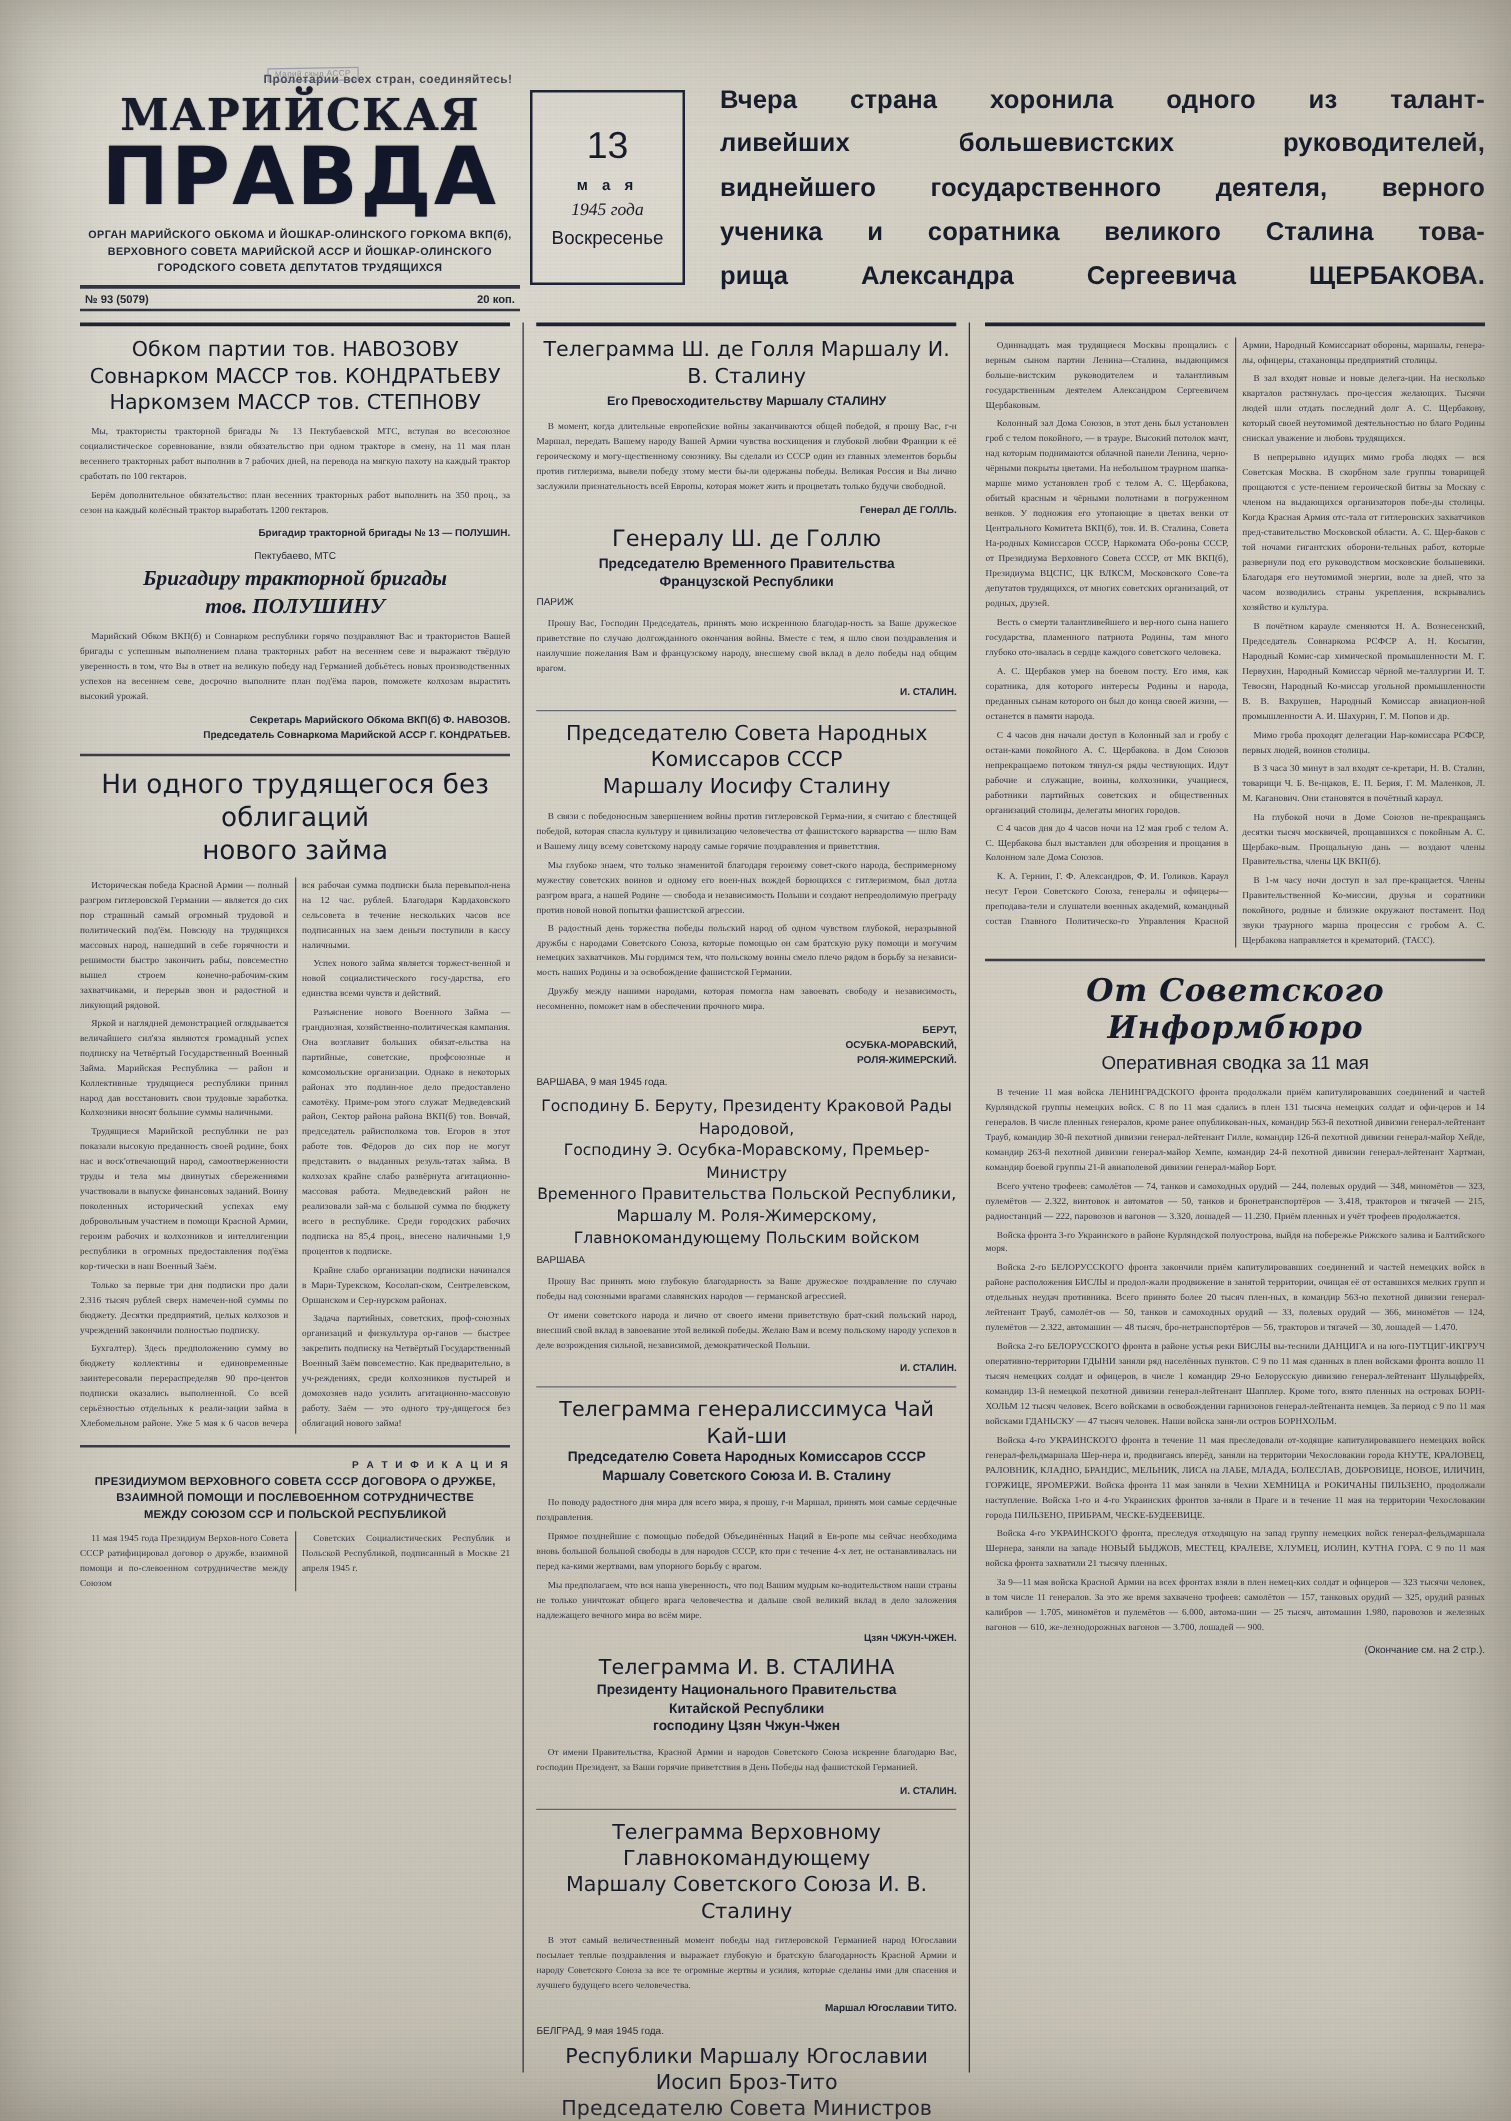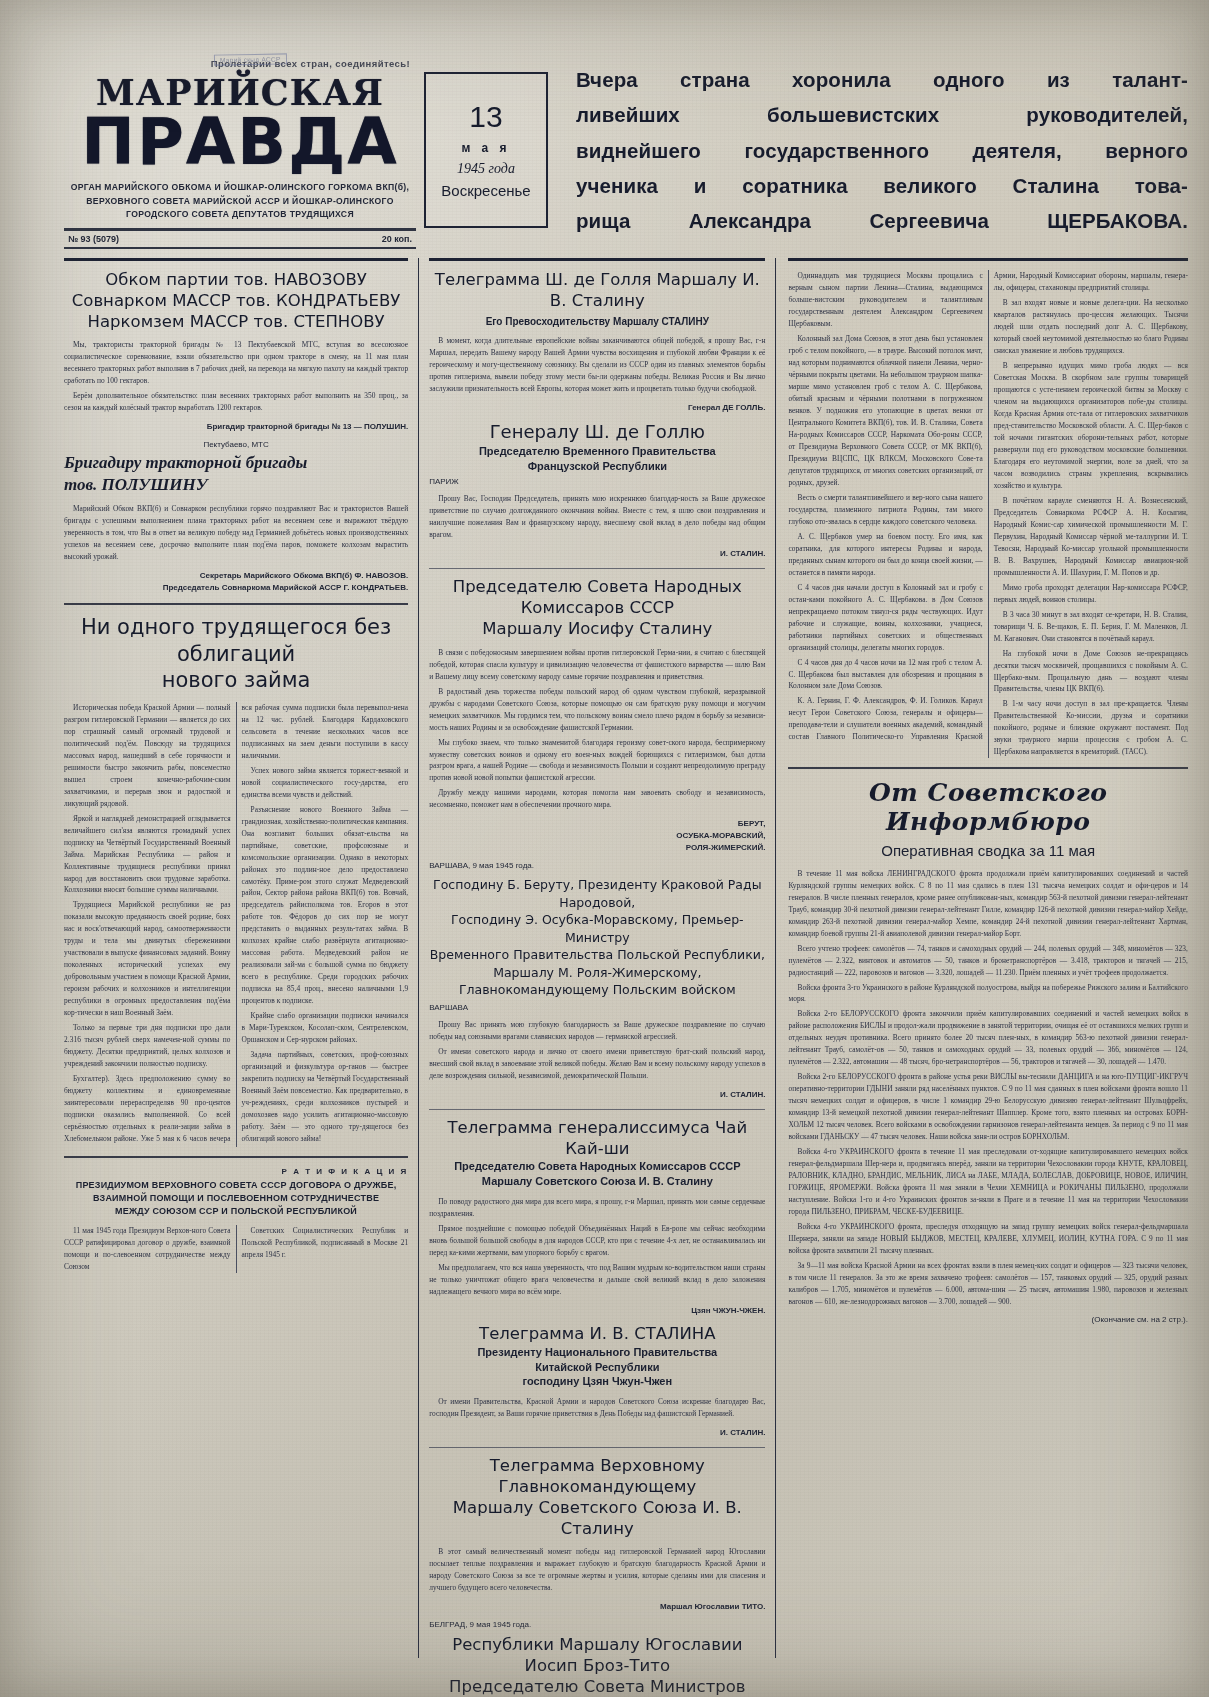--- a/index.html
+++ b/index.html
@@ -106,21 +106,21 @@
   .h-a{font-size:16.5px;}
   .h-b{font-size:18px;}
   .h-c{font-size:21px;}
   .h-d{font-size:24px;}
   .h-sans{
     font-family:"Liberation Sans",sans-serif;font-weight:700;
     color:#1b2031;text-align:center;line-height:1.35;
   }
   .h-ital{
     font-family:"Liberation Serif",serif;font-style:italic;font-weight:700;
-    color:#171c2d;line-height:1.3;
+    color:#171c2d;text-align:center;line-height:1.3;
   }
   .h-script{
     font-family:"DejaVu Serif",serif;font-style:italic;font-weight:700;
     font-size:25px;color:#161b2c;text-align:center;letter-spacing:.5px;
   }
 
   
   .body{
     font-family:"Liberation Serif",serif;
     font-size:7.4px;line-height:1.62;color:#2b3043;
@@ -287,22 +287,22 @@
       <div class="sign">И. СТАЛИН.</div>
 
       <div class="rule-thin"></div>
 
       <div class="h-black h-a">
         <div>Председателю Совета Народных Комиссаров СССР</div>
         <div>Маршалу Иосифу Сталину</div>
       </div>
       <div class="body">
         <p>В связи с победоносным завершением войны против гитлеровской Герма-нии, я считаю с блестящей победой, которая спасла культуру и цивилизацию человечества от фашистского варварства — шлю Вам и Вашему лицу всему советскому народу самые горячие поздравления и приветствия.</p>
+        <p>Мы глубоко знаем, что только знаменитой благодаря героизму совет-ского народа, беспримерному мужеству советских воинов и одному его воен-ных вождей борющихся с гитлеризмом, был дотла разгром врага, а нашей Родине — свобода и независимость Польши и создают непреодолимую преграду против новой новой попытки фашистской агрессии.</p>
         <p>В радостный день торжества победы польский народ об одном чувством глубокой, неразрывной дружбы с народами Советского Союза, которые помощью он сам братскую руку помощи и могучим немецких захватчиков. Мы гордимся тем, что польскому воины смело плечо рядом в борьбу за независи-мость наших Родины и за освобождение фашистской Германии.</p>
-        <p>Мы глубоко знаем, что только знаменитой благодаря героизму совет-ского народа, беспримерному мужеству советских воинов и одному его воен-ных вождей борющихся с гитлеризмом, был дотла разгром врага, а нашей Родине — свобода и независимость Польши и создают непреодолимую преграду против новой новой попытки фашистской агрессии.</p>
         <p>Дружбу между нашими народами, которая помогла нам завоевать свободу и независимость, несомненно, поможет нам в обеспечении прочного мира.</p>
       </div>
       <div class="sign">
         <div>БЕРУТ,</div>
         <div>ОСУБКА-МОРАВСКИЙ,</div>
         <div>РОЛЯ-ЖИМЕРСКИЙ.</div>
       </div>
       <div class="place">ВАРШАВА, 9 мая 1945 года.</div>
 
       <div class="h-black" style="font-size:12.5px;margin-top:6px;line-height:1.4">

